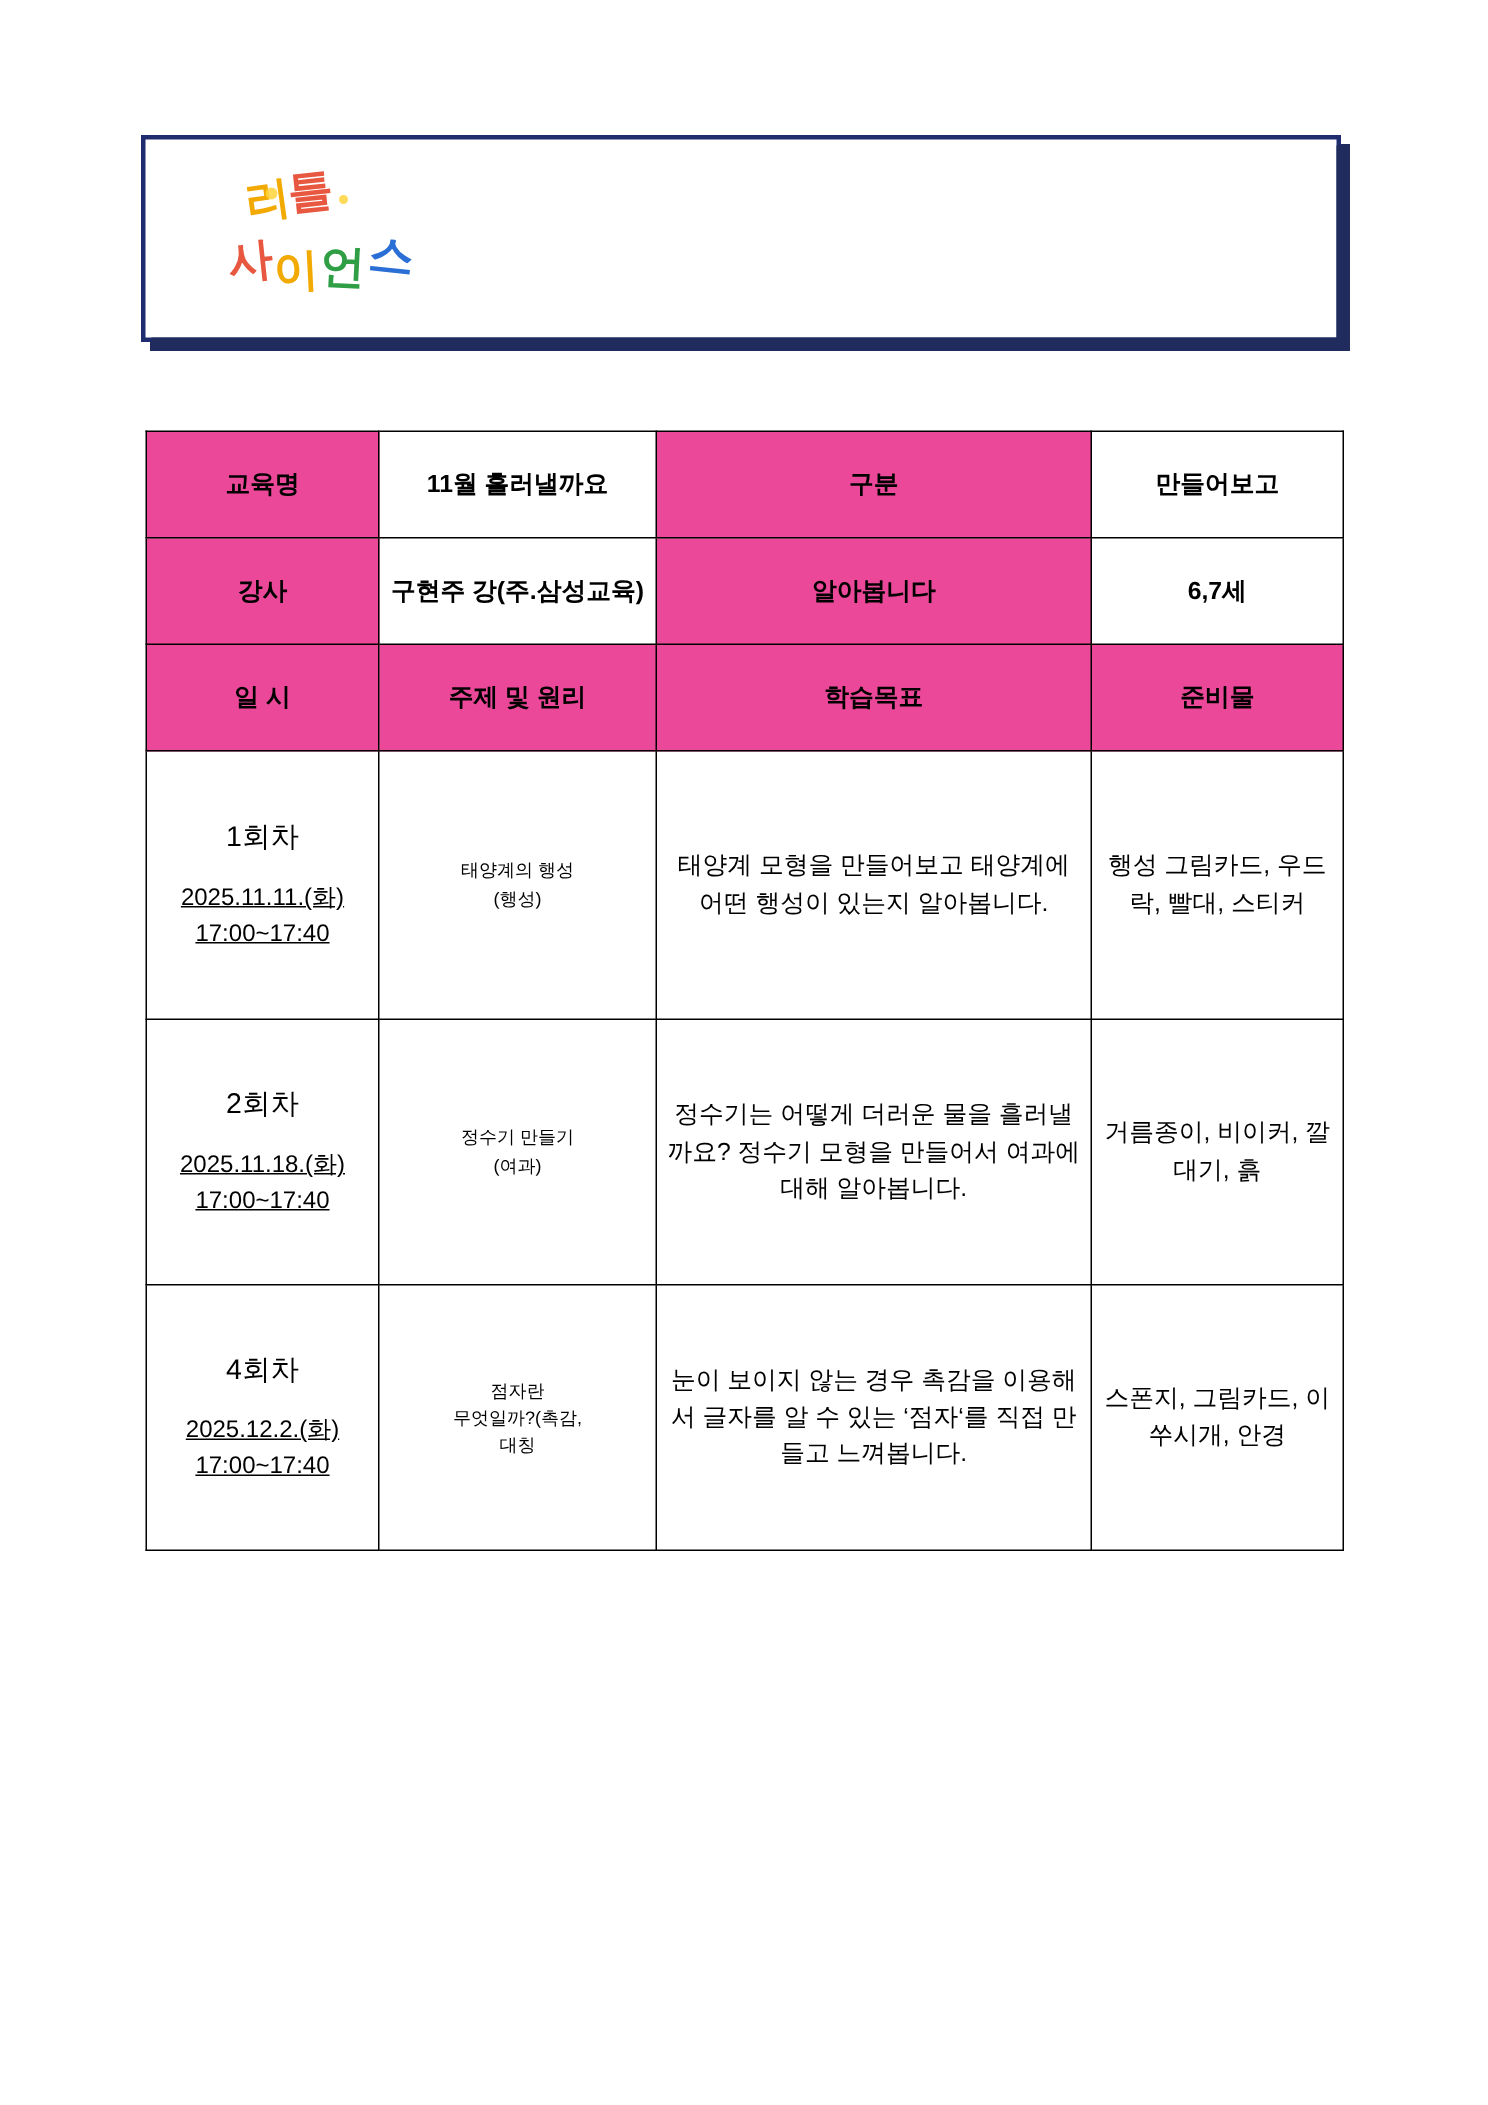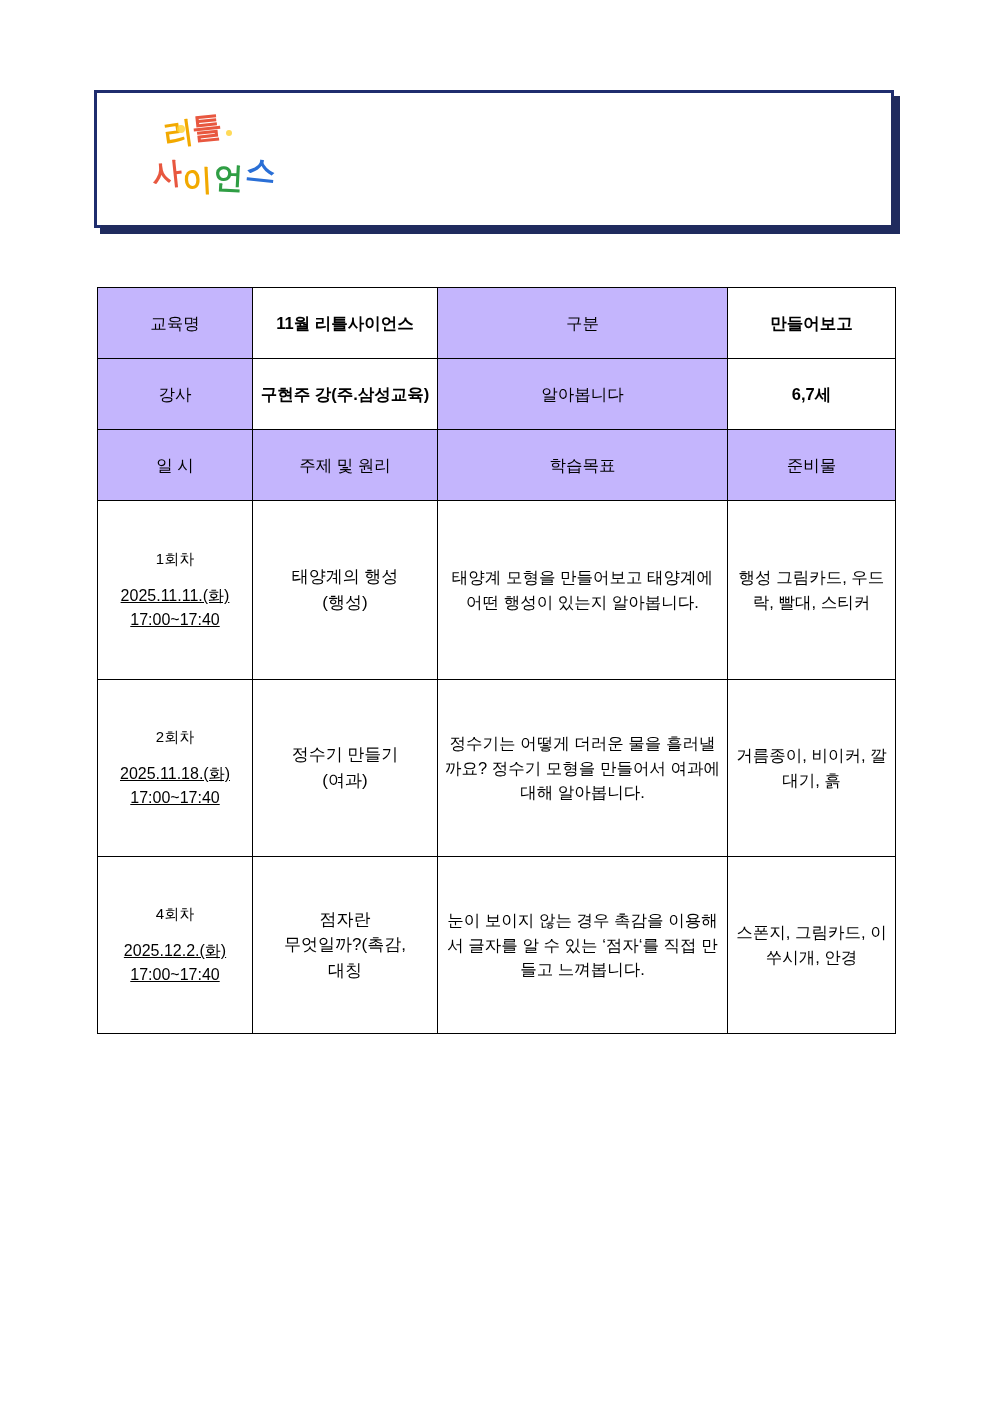--- a/index.html
+++ b/index.html
@@ -88,37 +88,37 @@
   }
   table.plan td {
     border: 1.5px solid #000000;
     text-align: center;
     vertical-align: middle;
     font-size: 16.5px;
     line-height: 1.5;
     padding: 4px 6px;
   }
   .hdr-cell {
-    background: #c4b5fd;
-    font-weight: normal;
+    background: #ec4899;
+    font-weight: bold;
     font-size: 18px;
   }
   .row-top td { height: 62px; }
   .row-cols td { height: 62px; }
   .body-row td { height: 168px; }
   .body-row.r1 td { height: 170px; }
 
   .big { font-size: 19px; }
   .bold { font-weight: bold; }
 
-  .session-no { font-size: 15px; }
+  .session-no { font-size: 19px; }
   .session-date { font-size: 16px; text-decoration: underline; }
   .sp { height: 14px; }
 
-  .cell-text { font-size: 17px; line-height: 1.55; }
+  .cell-text { font-size: 12px; line-height: 1.55; }
   .cell-text.tight { line-height: 1.5; }
   .just { font-size: 16.5px; line-height: 1.6; }
 
   .col-a { width: 155px; }
   .col-b { width: 185px; }
   .col-c { width: 290px; }
   .col-d { width: 168px; }
 </style>
 </head>
 <body>
@@ -150,21 +150,21 @@
     <colgroup>
       <col class="col-a">
         <col class="col-b">
         <col class="col-c">
         <col class="col-d">
     </colgroup>
     <tbody>
 
       <tr class="row-top">
         <td class="hdr-cell">교육명</td>
-        <td class="big bold">11월 리틀사이언스</td>
+        <td class="big bold">11월 흘러낼까요</td>
         <td class="hdr-cell">구분</td>
         <td class="big bold">만들어보고</td>
       </tr>
 
       <tr class="row-top">
         <td class="hdr-cell">강사</td>
         <td class="big bold">구현주 강(주.삼성교육)</td>
         <td class="hdr-cell">알아봅니다</td>
         <td class="big bold">6,7세</td>
       </tr>

